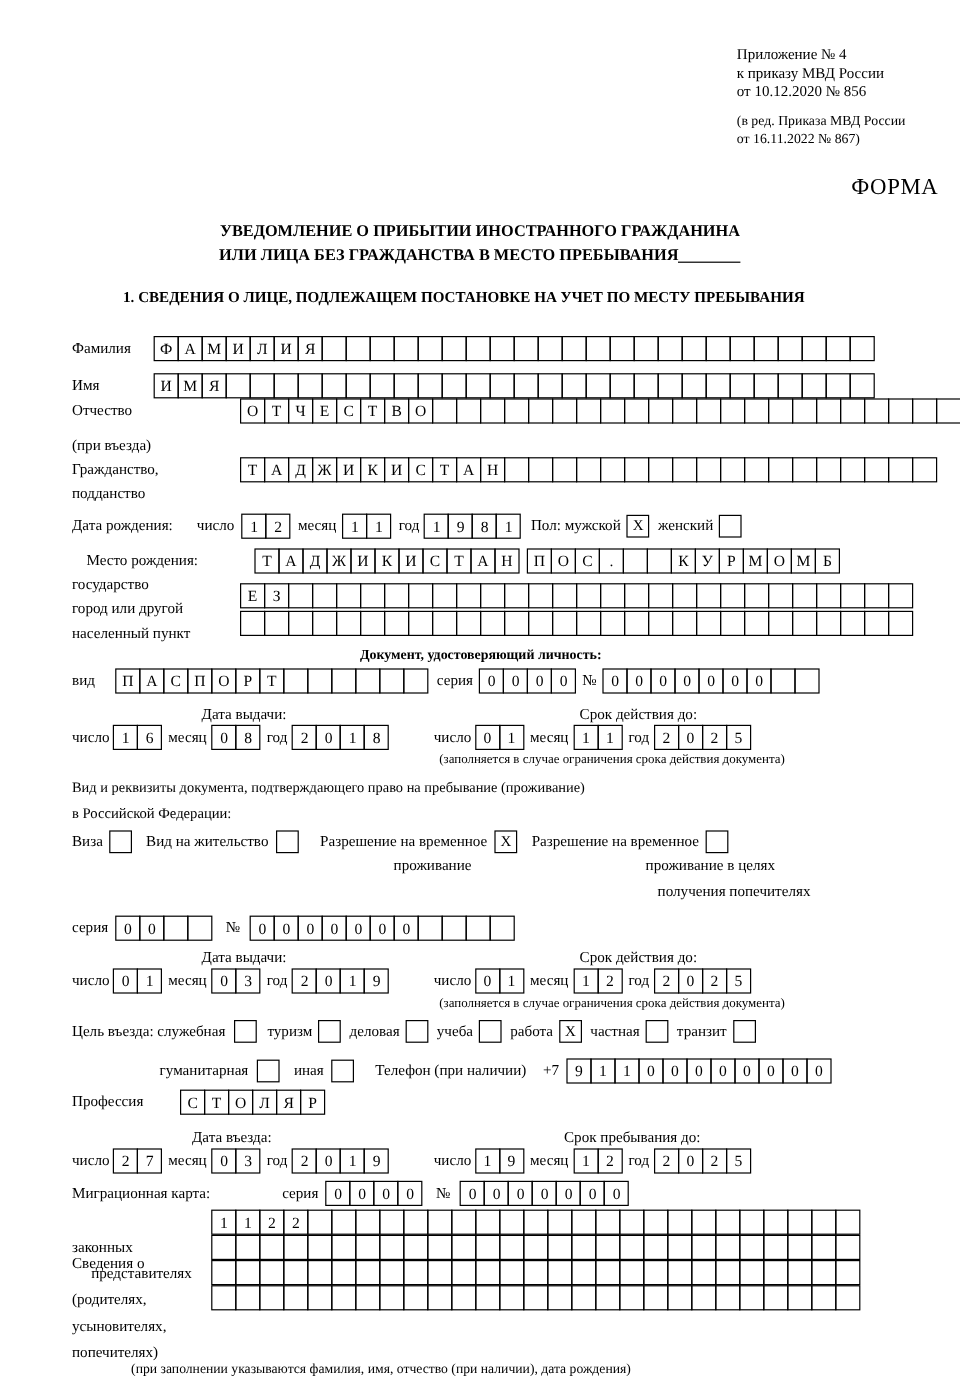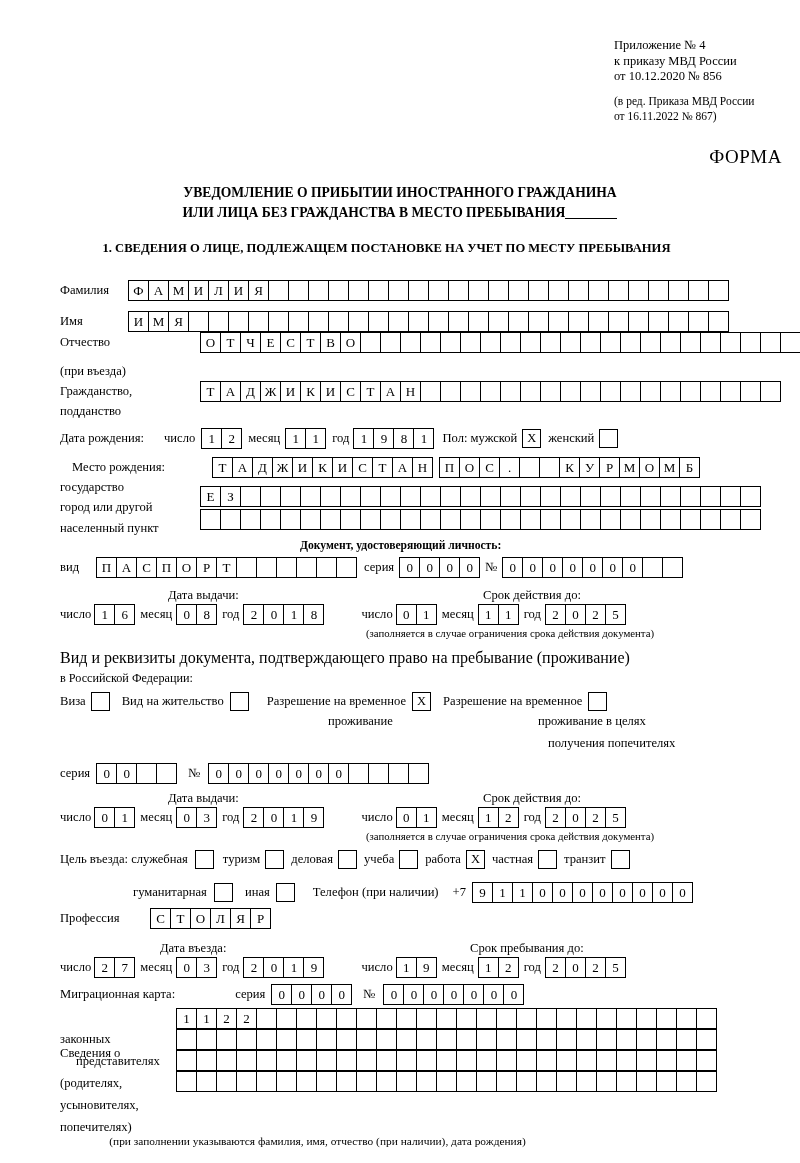--- a/index.html
+++ b/index.html
@@ -406,21 +406,21 @@
     <span class="boxes" style="margin-left:4px">
         <span class="bx">2</span>
         <span class="bx">0</span>
         <span class="bx">2</span>
         <span class="bx">5</span>
       </span>
   </div>
 
   <div class="note" style="position:absolute;left:366px;top:627px;">(заполняется в случае ограничения срока действия документа)</div>
 
-  <div class="lbl" style="position:absolute;left:60px;top:649px;font-size:16px;">Вид и реквизиты документа, подтверждающего право на пребывание (проживание)</div>
+  <div class="lbl" style="position:absolute;left:60px;top:649px;font-size:12px;">Вид и реквизиты документа, подтверждающего право на пребывание (проживание)</div>
   <div class="lbl" style="position:absolute;left:60px;top:671px;font-size:12.2px;">в Российской Федерации:</div>
 
   <div class="row" style="left:60px;top:692px;">
     <span class="lbl">Виза</span>
     <span class="chk" style="margin-left:5px"></span>
     <span class="lbl" style="margin-left:12px">Вид на жительство</span>
     <span class="chk" style="margin-left:6px"></span>
     <span class="lbl" style="margin-left:18px">Разрешение на временное</span>
     <span class="chk" style="margin-left:6px">Х</span>
     <span class="lbl" style="margin-left:12px">Разрешение на временное</span>

